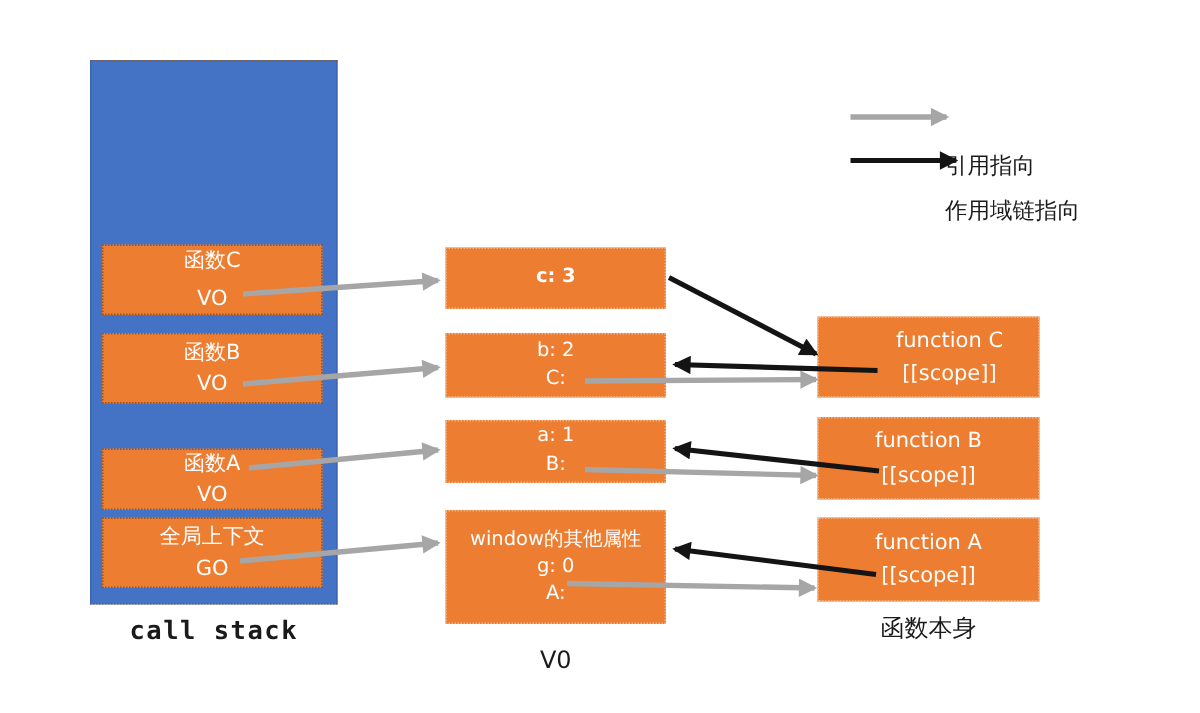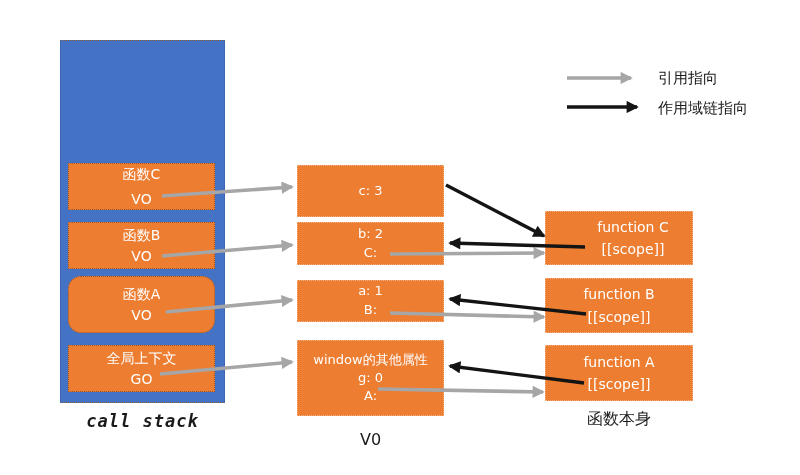--- a/index.html
+++ b/index.html
@@ -63,38 +63,38 @@
     position: absolute;
     text-align: center;
     color: var(--label-dark);
   }
   #call-stack-label {
     left: 60px; top: 411px; width: 165px;
     font-family: "DejaVu Sans Mono", "Liberation Mono", monospace;
     font-weight: bold;
     font-size: 17px;
     letter-spacing: 1px;
-    font-style: italic;
   }
   #vo-label {
     left: 297px; top: 412px; width: 147px;
     font-size: 16px;
     margin-top: 18px;
   }
   #functions-label {
     left: 545px; top: 409px; width: 148px;
     font-size: 16px;
   }
   
   .legend-text {
     position: absolute;
-    left: 658px;
+    left: 630px;
     font-size: 15px;
     color: var(--label-dark);
     white-space: nowrap;
+    margin-top: 32px;
   }
   #legend-ref-label   { top: 69px; }
   #legend-scope-label { top: 99px; }
   
   #arrows {
     position: absolute;
     left: 0; top: 0;
     width: 800px; height: 475px;
     pointer-events: none;
   }
@@ -109,30 +109,30 @@
   <div class="stack-rect"></div>
 
   <div class="obox frame" style="top:163px;height:47px;justify-content:space-between;">
     <span>函数C</span>
     <span>VO</span>
   </div>
   <div class="obox frame" style="top:222px;height:47px;">
     <span>函数B</span>
     <span>VO</span>
   </div>
-  <div class="obox frame" style="top:276px;height:57px;border-radius:13px;">
+  <div class="obox frame" style="top:299px;height:41px;">
     <span>函数A</span>
     <span>VO</span>
   </div>
   <div class="obox frame" style="top:345px;height:47px;">
     <span>全局上下文</span>
     <span>GO</span>
   </div>
 
-  <div class="obox vobox" style="top:165px;height:52px;">
+  <div class="obox vobox" style="top:165px;height:41px;font-weight:bold;">
     <span>c: 3</span>
   </div>
   <div class="obox vobox" style="top:222px;height:43px;">
     <span>b: 2</span>
     <span>C:</span>
   </div>
   <div class="obox vobox" style="top:280px;height:42px;">
     <span>a: 1</span>
     <span>B:</span>
   </div>

